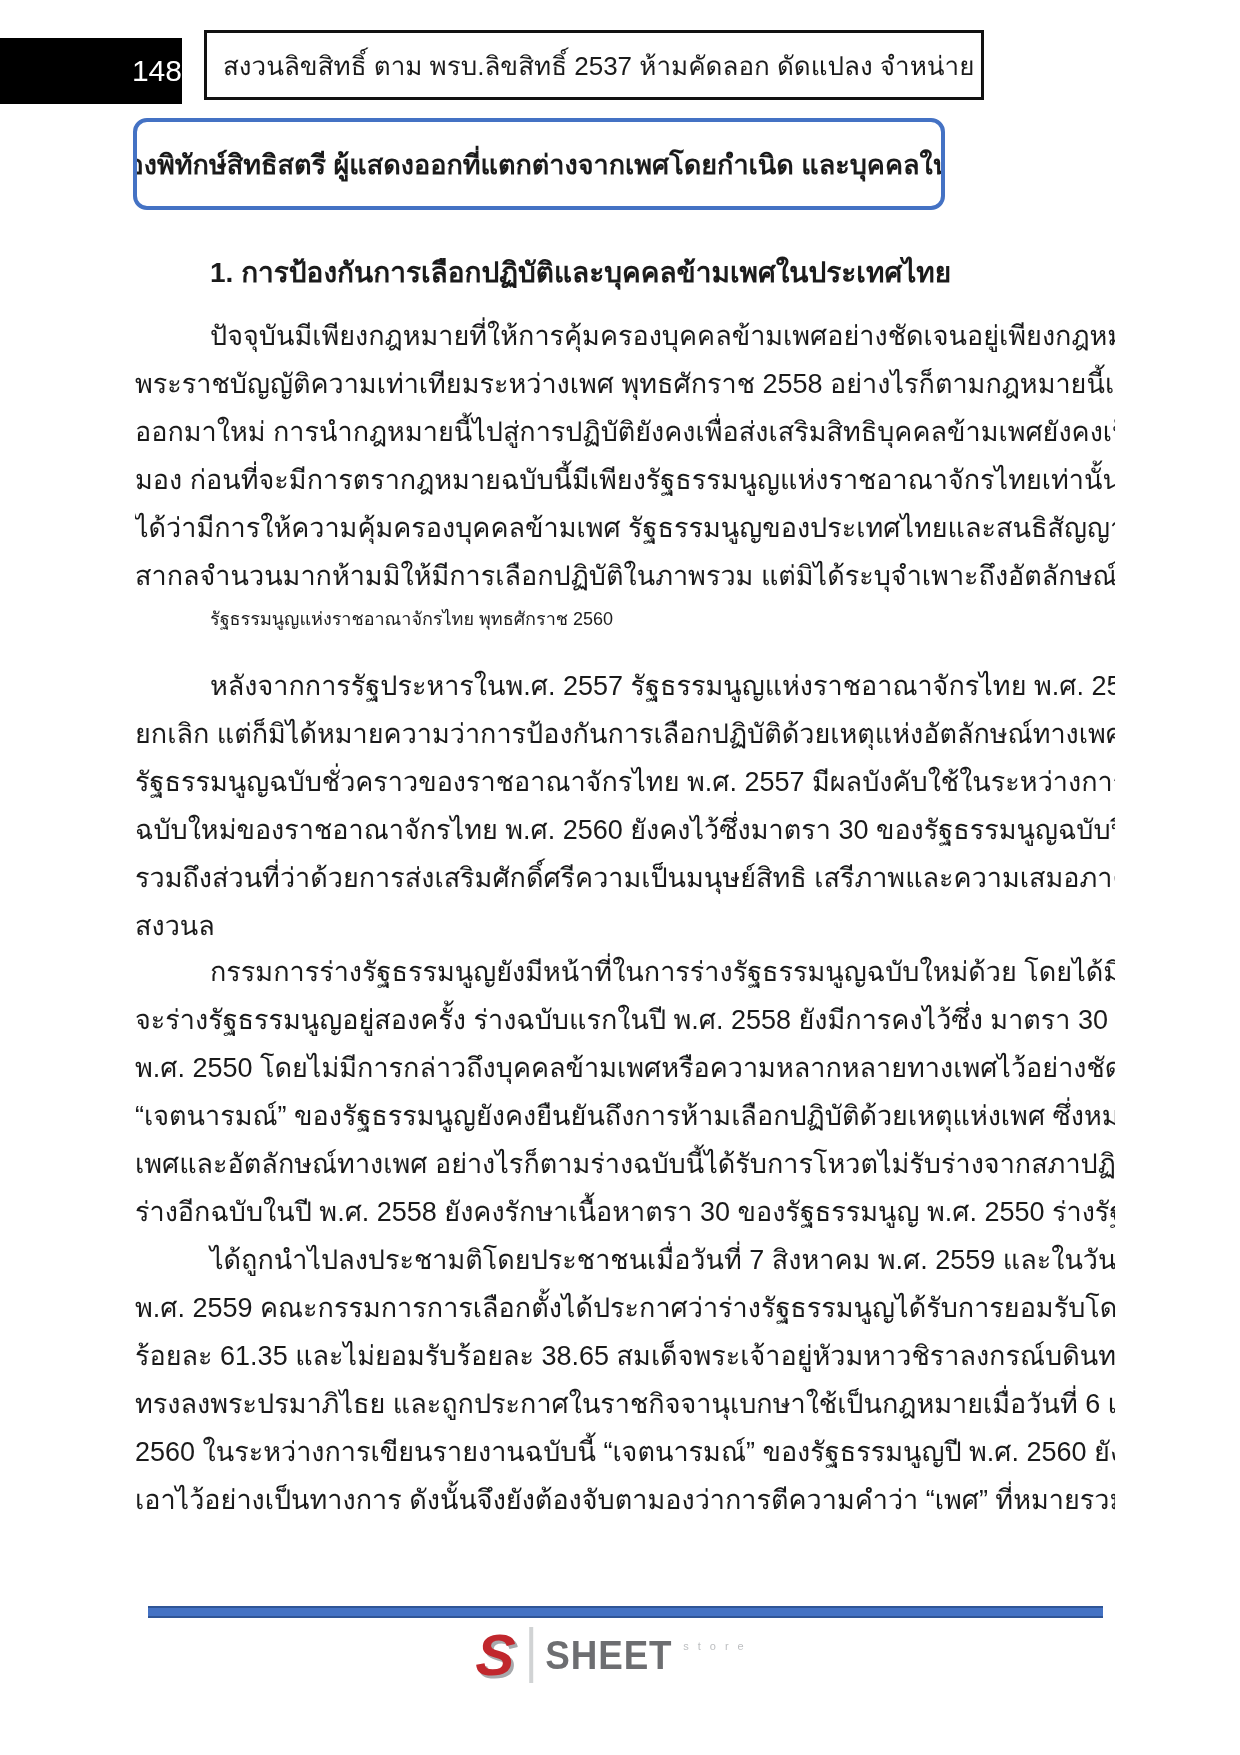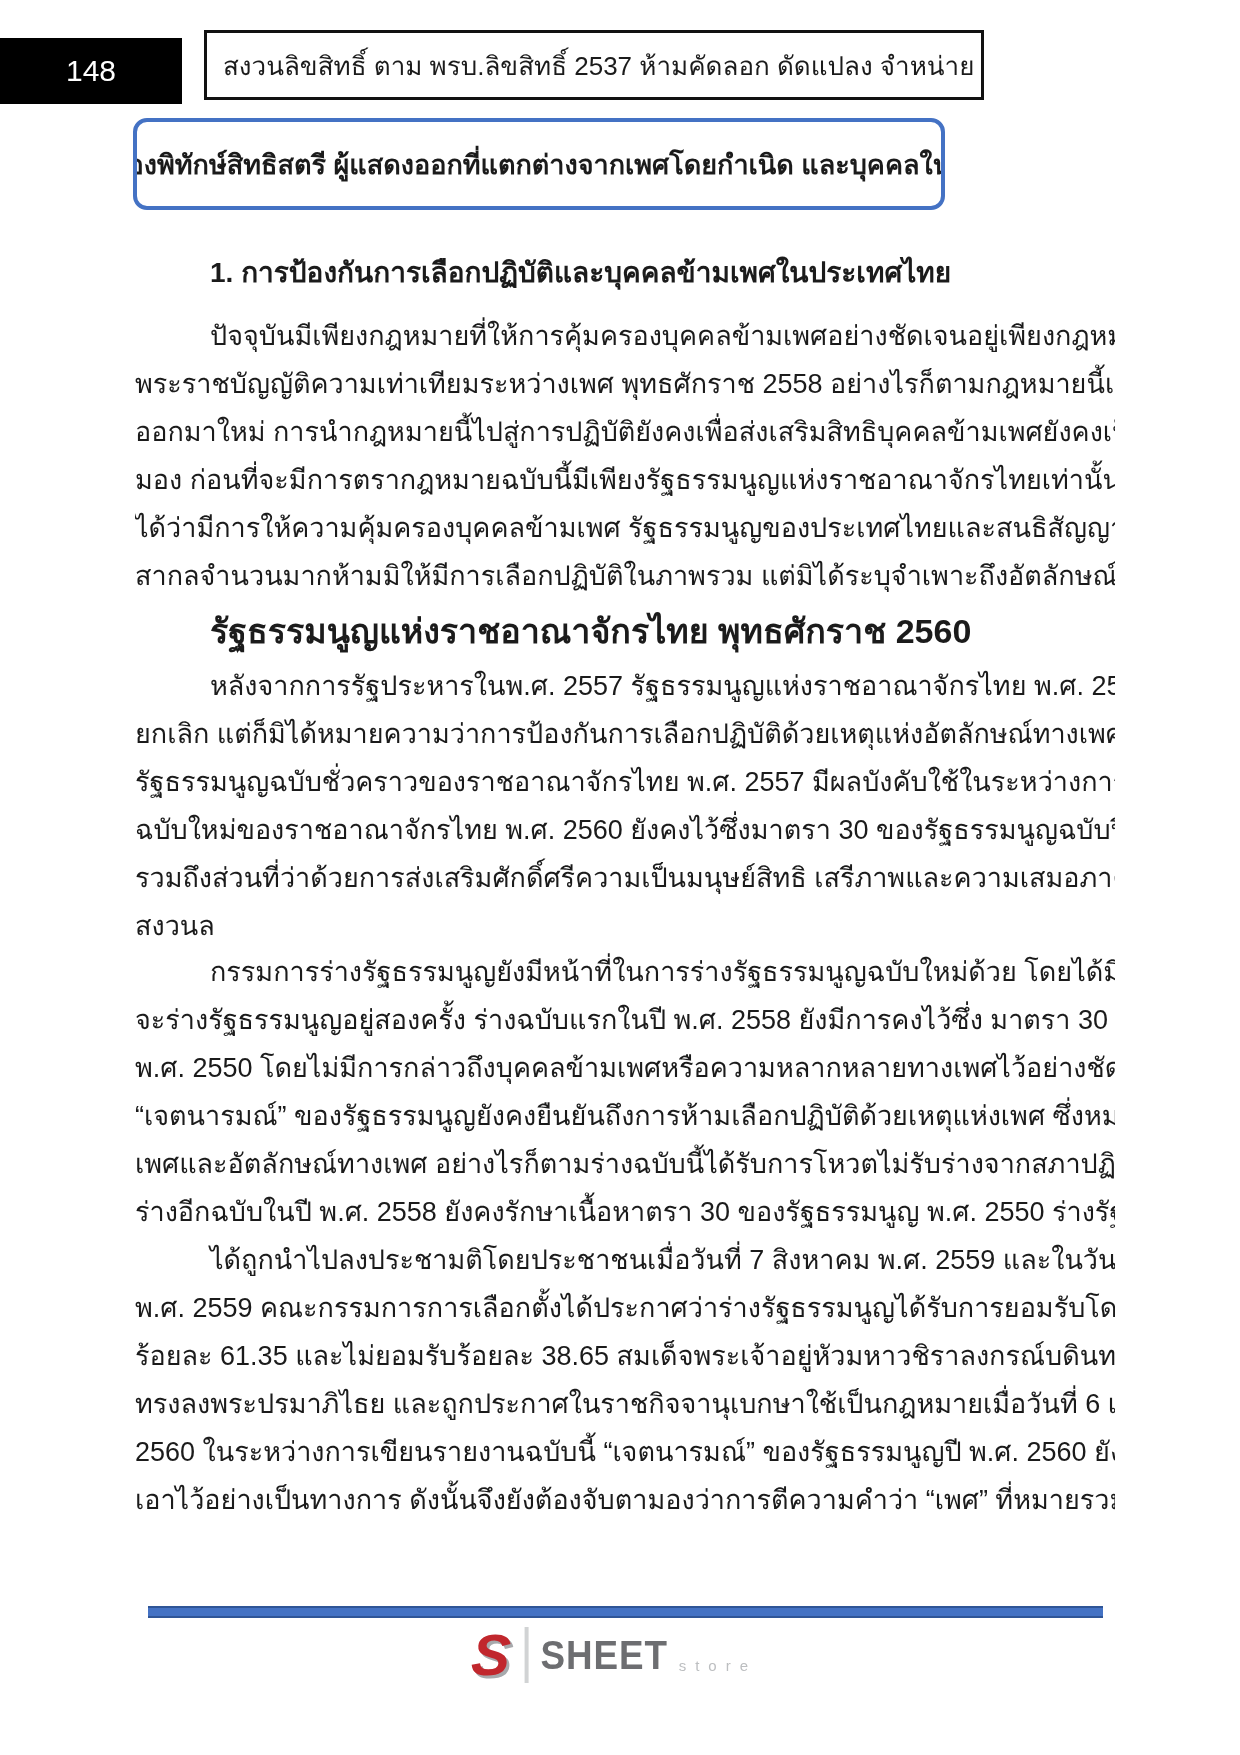--- a/index.html
+++ b/index.html
@@ -13,21 +13,21 @@
     overflow: hidden;
   }
 
   
   .page-num-box {
     position: absolute;
     left: 0; top: 38px;
     width: 182px; height: 66px;
     background: #000000;
     color: #ffffff;
-    display: flex; align-items: center; justify-content: center;
+    display: flex; align-items: center; justify-content: flex-end;
     font-size: 30px;
   }
 
   
   .copyright-box {
     position: absolute;
     left: 204px; top: 30px;
     width: 780px; height: 70px;
     border: 3px solid #111111;
     background: #ffffff;
@@ -59,22 +59,22 @@
   .section-heading {
     top: 250px;
     padding-left: 75px;
     font-size: 28px;
     font-weight: bold;
     white-space: nowrap;
   }
   .sub-heading {
     top: 604px;
     padding-left: 75px;
-    font-size: 34px;
-    font-weight: bold;
+    font-size: 18px;
+    font-weight: normal;
     white-space: nowrap;
   }
   .para { font-size: 27px; line-height: 48px; }
   .para .line { white-space: nowrap; overflow: hidden; }
   .para .line:first-child { text-indent: 75px; }
   .para-1 { top: 312px; }
   .para-2 { top: 662px; }
   .para-3 { top: 948px; }
   .para-4 { top: 1236px; }
 
@@ -110,23 +110,23 @@
   .logo-text { display: flex; flex-direction: row; }
   .logo-name {
     font-size: 40px;
     font-weight: 800;
     line-height: 38px;
     letter-spacing: 1px;
     transform: scaleX(0.92);
     transform-origin: left;
   }
   .logo-sub {
-    font-size: 15px;
+    font-size: 11px;
     letter-spacing: 9px;
-    margin-top: 21px;
+    margin-top: 4px;
   }
 </style>
 </head>
 <body>
 
 <div class="page-num-box">
   <span>148</span>
 </div>
 
 <div class="copyright-box">

